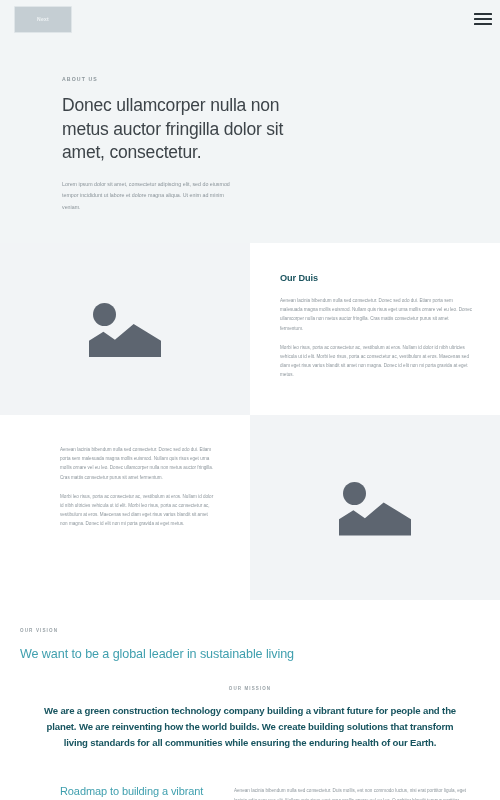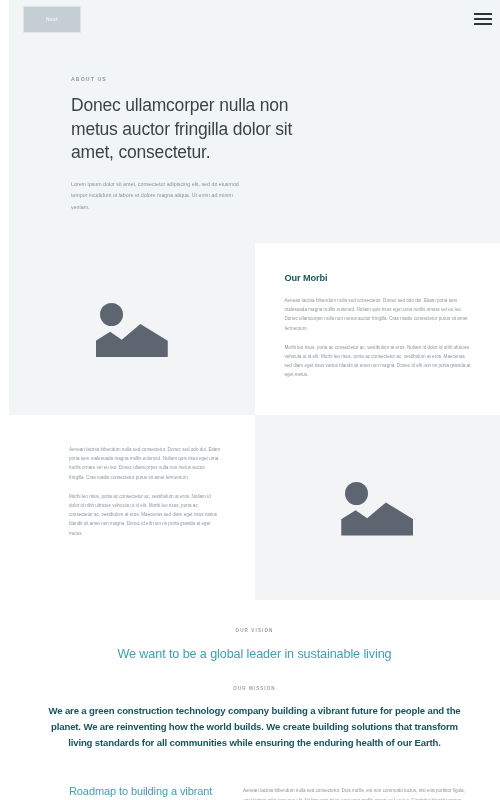--- a/index.html
+++ b/index.html
@@ -4,21 +4,21 @@
 <style>
   * { box-sizing: border-box; margin: 0; padding: 0; }
   html, body {
     width: 500px;
     height: 800px;
     overflow: hidden;
     background: #ffffff;
     font-family: "Liberation Sans", sans-serif;
     -webkit-font-smoothing: antialiased;
   }
-  .page { position: relative; width: 500px; height: 800px; background: #ffffff; padding-left: 9px; }
+  .page { position: relative; width: 500px; height: 800px; background: #ffffff; }
 
   
   .hero {
     background: #f2f5f6;
     padding: 0 0 30px 0;
     position: relative;
   }
   .topbar {
     height: 38px;
     display: flex;
@@ -127,21 +127,21 @@
     font-size: 4.6px;
     line-height: 2.0;
     color: #8e979d;
   }
   .para + .para { margin-top: 10px; }
 
   
   .vision {
     background: #ffffff;
     padding: 28px 20px 0 20px;
-    text-align: center;
+    text-align: left;
   }
   .vision-eyebrow {
     font-size: 4.6px;
     letter-spacing: 1.1px;
     font-weight: 700;
     color: #9aa3a8;
     text-transform: uppercase;
     margin-bottom: 14px;
   }
   .vision-title {
@@ -220,21 +220,21 @@
   </section>
 
   <section class="split">
     <div class="pane pane-gray img-pane">
       <div class="ph-icon">
         <div class="ph-circle"></div>
         <div class="ph-mount"></div>
       </div>
     </div>
     <div class="pane pane-white text-pane">
-      <h2 class="story-title">Our Morbi</h2>
+      <h2 class="story-title">Our Duis</h2>
       <p class="para">Aenean lacinia bibendum nulla sed consectetur. Donec sed odo dui. Etiam porta sem malesuada magna mollis euismod. Nullam quis risus eget urna mollis ornare vel eu leo. Donec ullamcorper nulla non metus auctor fringilla. Cras mattis consectetur purus sit amet fermentum.</p>
       <p class="para">Morbi leo risus, porta ac consectetur ac, vestibulum at eros. Nullam id dolor id nibh ultricies vehicula ut id elit. Morbi leo risus, porta ac consectetur ac, vestibulum at eros. Maecenas sed diam eget risus varius blandit sit amet non magna. Donec id elit non mi porta gravida at eget metus.</p>
     </div>
   </section>
 
   <section class="split">
     <div class="pane pane-white text-pane left-pad">
       <p class="para">Aenean lacinia bibendum nulla sed consectetur. Donec sed odo dui. Etiam porta sem malesuada magna mollis euismod. Nullam quis risus eget urna mollis ornare vel eu leo. Donec ullamcorper nulla non metus auctor fringilla. Cras mattis consectetur purus sit amet fermentum.</p>
       <p class="para">Morbi leo risus, porta ac consectetur ac, vestibulum at eros. Nullam id dolor id nibh ultricies vehicula ut id elit. Morbi leo risus, porta ac consectetur ac, vestibulum at eros. Maecenas sed diam eget risus varius blandit sit amet non magna. Donec id elit non mi porta gravida at eget metus.</p>
     </div>

